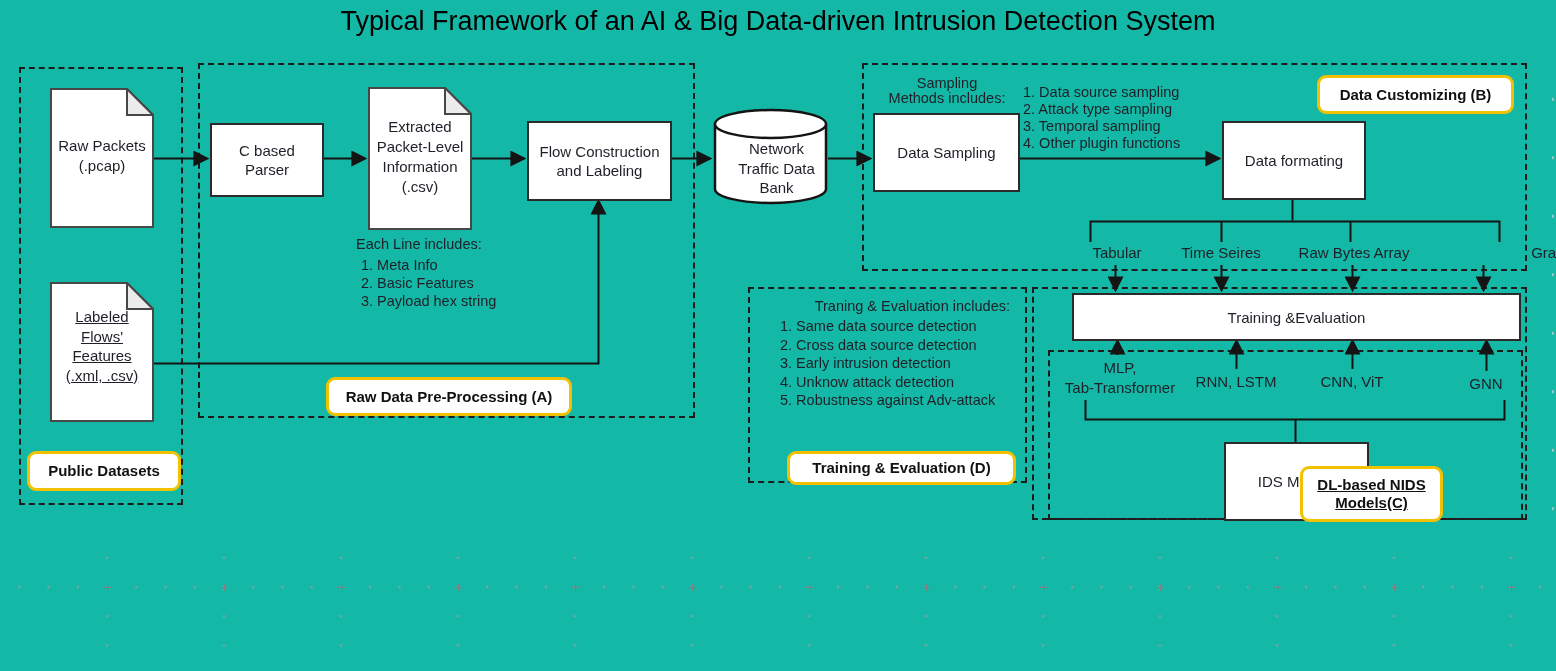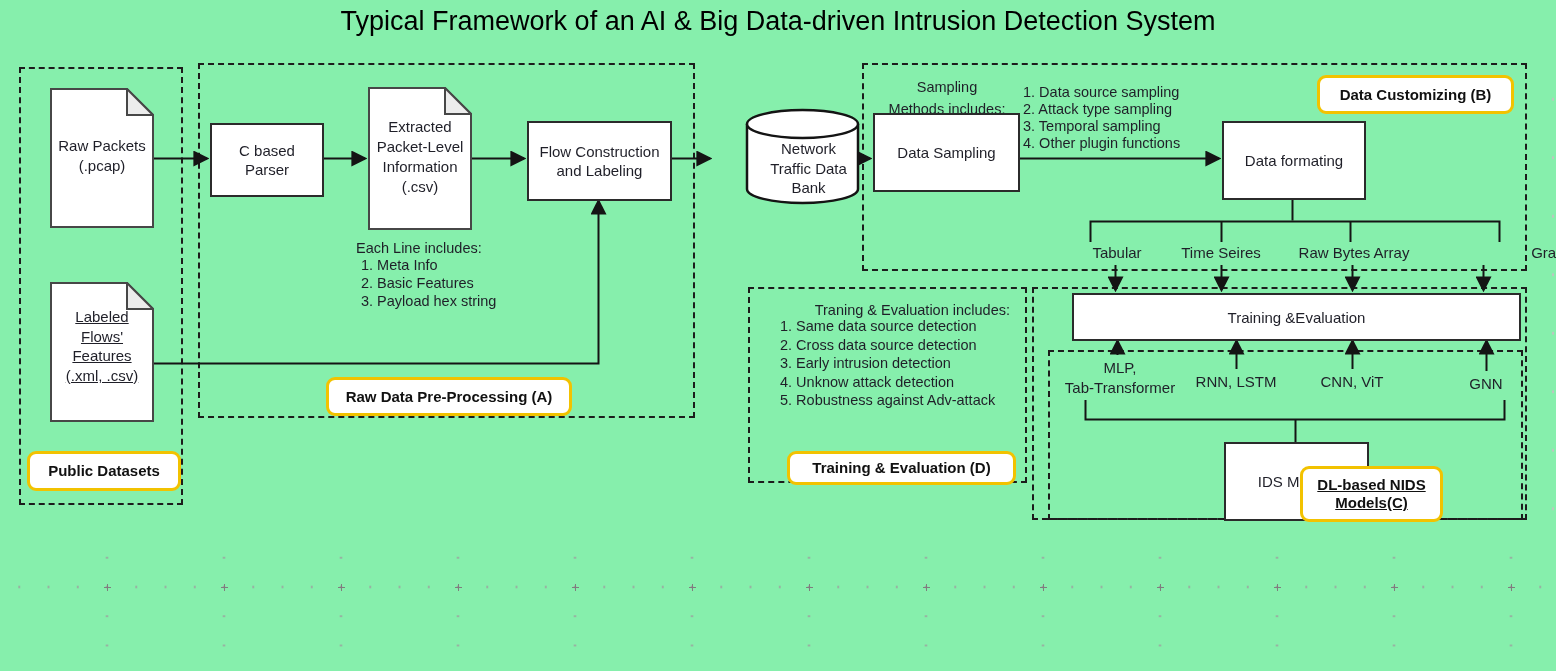--- a/index.html
+++ b/index.html
@@ -1,29 +1,29 @@
 <!DOCTYPE html>
 <html><head>
 <meta charset="utf-8">
 <style>
   html,body{margin:0;padding:0;background:#ffffff;}
-  #canvas{position:relative;width:1556px;height:671px;background:#86efac;overflow:hidden;
+  #canvas{position:relative;width:1556px;height:671px;background:#14b8a6;overflow:hidden;
           font-family:"Liberation Sans","DejaVu Sans",sans-serif;color:#1f1f28;}
   .abs{position:absolute;}
   .pre{white-space:pre-line;}
   .title{left:0;top:6px;width:1556px;text-align:center;font-size:27px;color:#000;}
   .dashedbox{border:2px dashed #1c1c1c;background:transparent;}
   .solidbox{border:2px solid #2b2b2b;background:#fff;display:flex;align-items:center;justify-content:center;
             text-align:center;font-size:15px;line-height:19px;}
   .ylabel{border:3px solid #F2C200;border-radius:9px;background:#fff;display:flex;align-items:center;justify-content:center;
           text-align:center;font-weight:bold;font-size:15px;line-height:18px;color:#111;}
   .doc{}
   .doc svg{position:absolute;left:0;top:0;}
   .doctext{position:absolute;left:0;width:100%;text-align:center;font-size:15px;line-height:19.5px;}
-  .note{font-size:14.5px;line-height:22px;}
+  .note{font-size:14.5px;line-height:15px;}
   .list{font-size:14.5px;line-height:18.6px;}
   .fmt{font-size:15px;text-align:center;}
   .model{font-size:15px;text-align:center;line-height:20px;}
   #connectors{position:absolute;left:0;top:0;z-index:4;pointer-events:none;}
   .layer2{z-index:2;} .layer5{z-index:5;}
   .grid{left:0;top:545px;width:1556px;height:126px;z-index:0;
     background-image:
       radial-gradient(circle, #9e9e9e 0.9px, rgba(0,0,0,0) 1.3px),
       radial-gradient(circle, #9e9e9e 0.9px, rgba(0,0,0,0) 1.3px);
     background-size:29.25px 117px, 117px 29.25px;
@@ -132,21 +132,21 @@
   <div class="abs solidbox pre layer5" style="left:527px;top:121px;width:141px;height:76px;">Flow Construction
 and Labeling</div>
   <div class="abs note layer5" style="left:356px;top:237px;width:200px;">Each Line includes:</div>
   <div class="abs list layer5" style="left:361px;top:256px;width:220px;line-height:18px;">
     <div>1. Meta Info</div>
     <div>2. Basic Features</div>
     <div>3. Payload hex string</div>
   </div>
   <div class="abs ylabel layer5" style="left:326px;top:377px;width:240px;height:33px;">Raw Data Pre-Processing (A)</div>
 
-  <div class="abs layer5" style="left:713px;top:108px;width:127px;height:97px;margin-left:32px;">
+  <div class="abs layer5" style="left:713px;top:108px;width:127px;height:97px;">
     <svg width="115" height="97" style="position:absolute;left:0;top:0;">
       <path d="M2,16 v65 a55.5,14 0 0 0 111,0 v-65" fill="#ffffff" stroke="#141414" stroke-width="2.5"></path>
       <ellipse cx="57.5" cy="16" rx="55.5" ry="14" fill="#ffffff" stroke="#141414" stroke-width="2.5"></ellipse>
     </svg>
     <div class="doctext pre" style="top:31px;">Network
 Traffic Data
 Bank</div>
   </div>
 
   <div class="abs note pre layer5" style="left:877px;top:76px;width:140px;text-align:center;">Sampling

